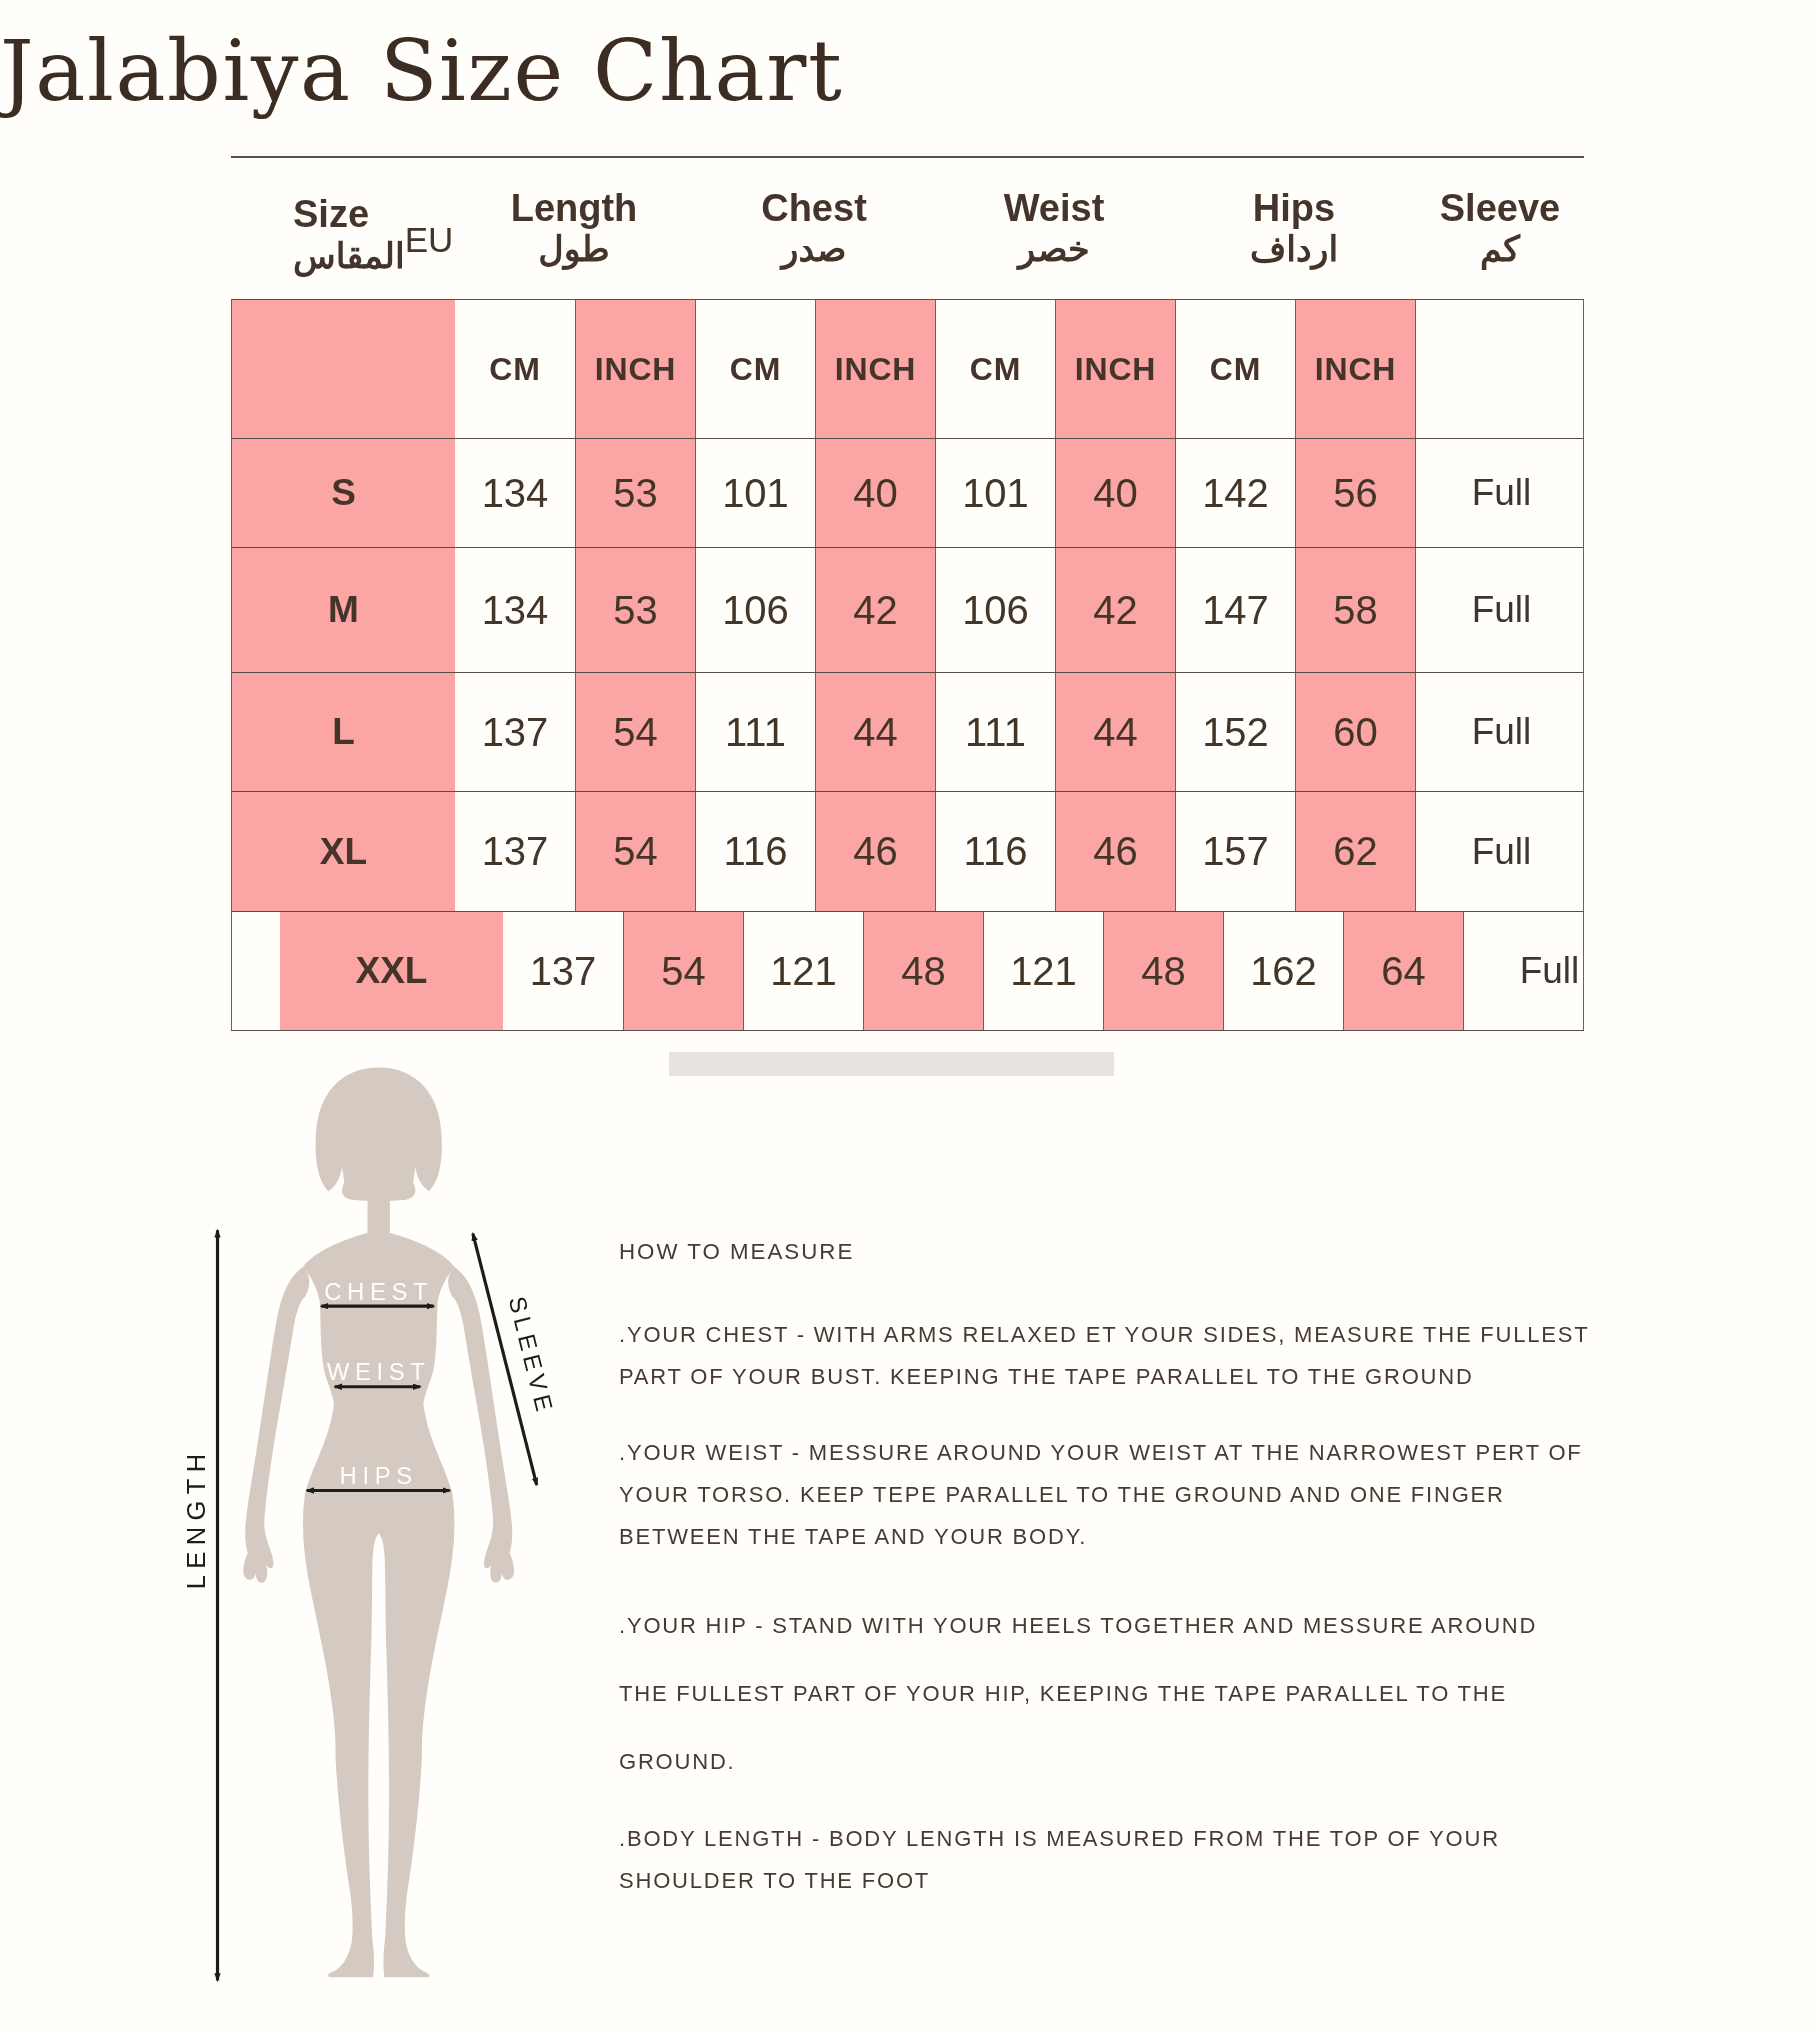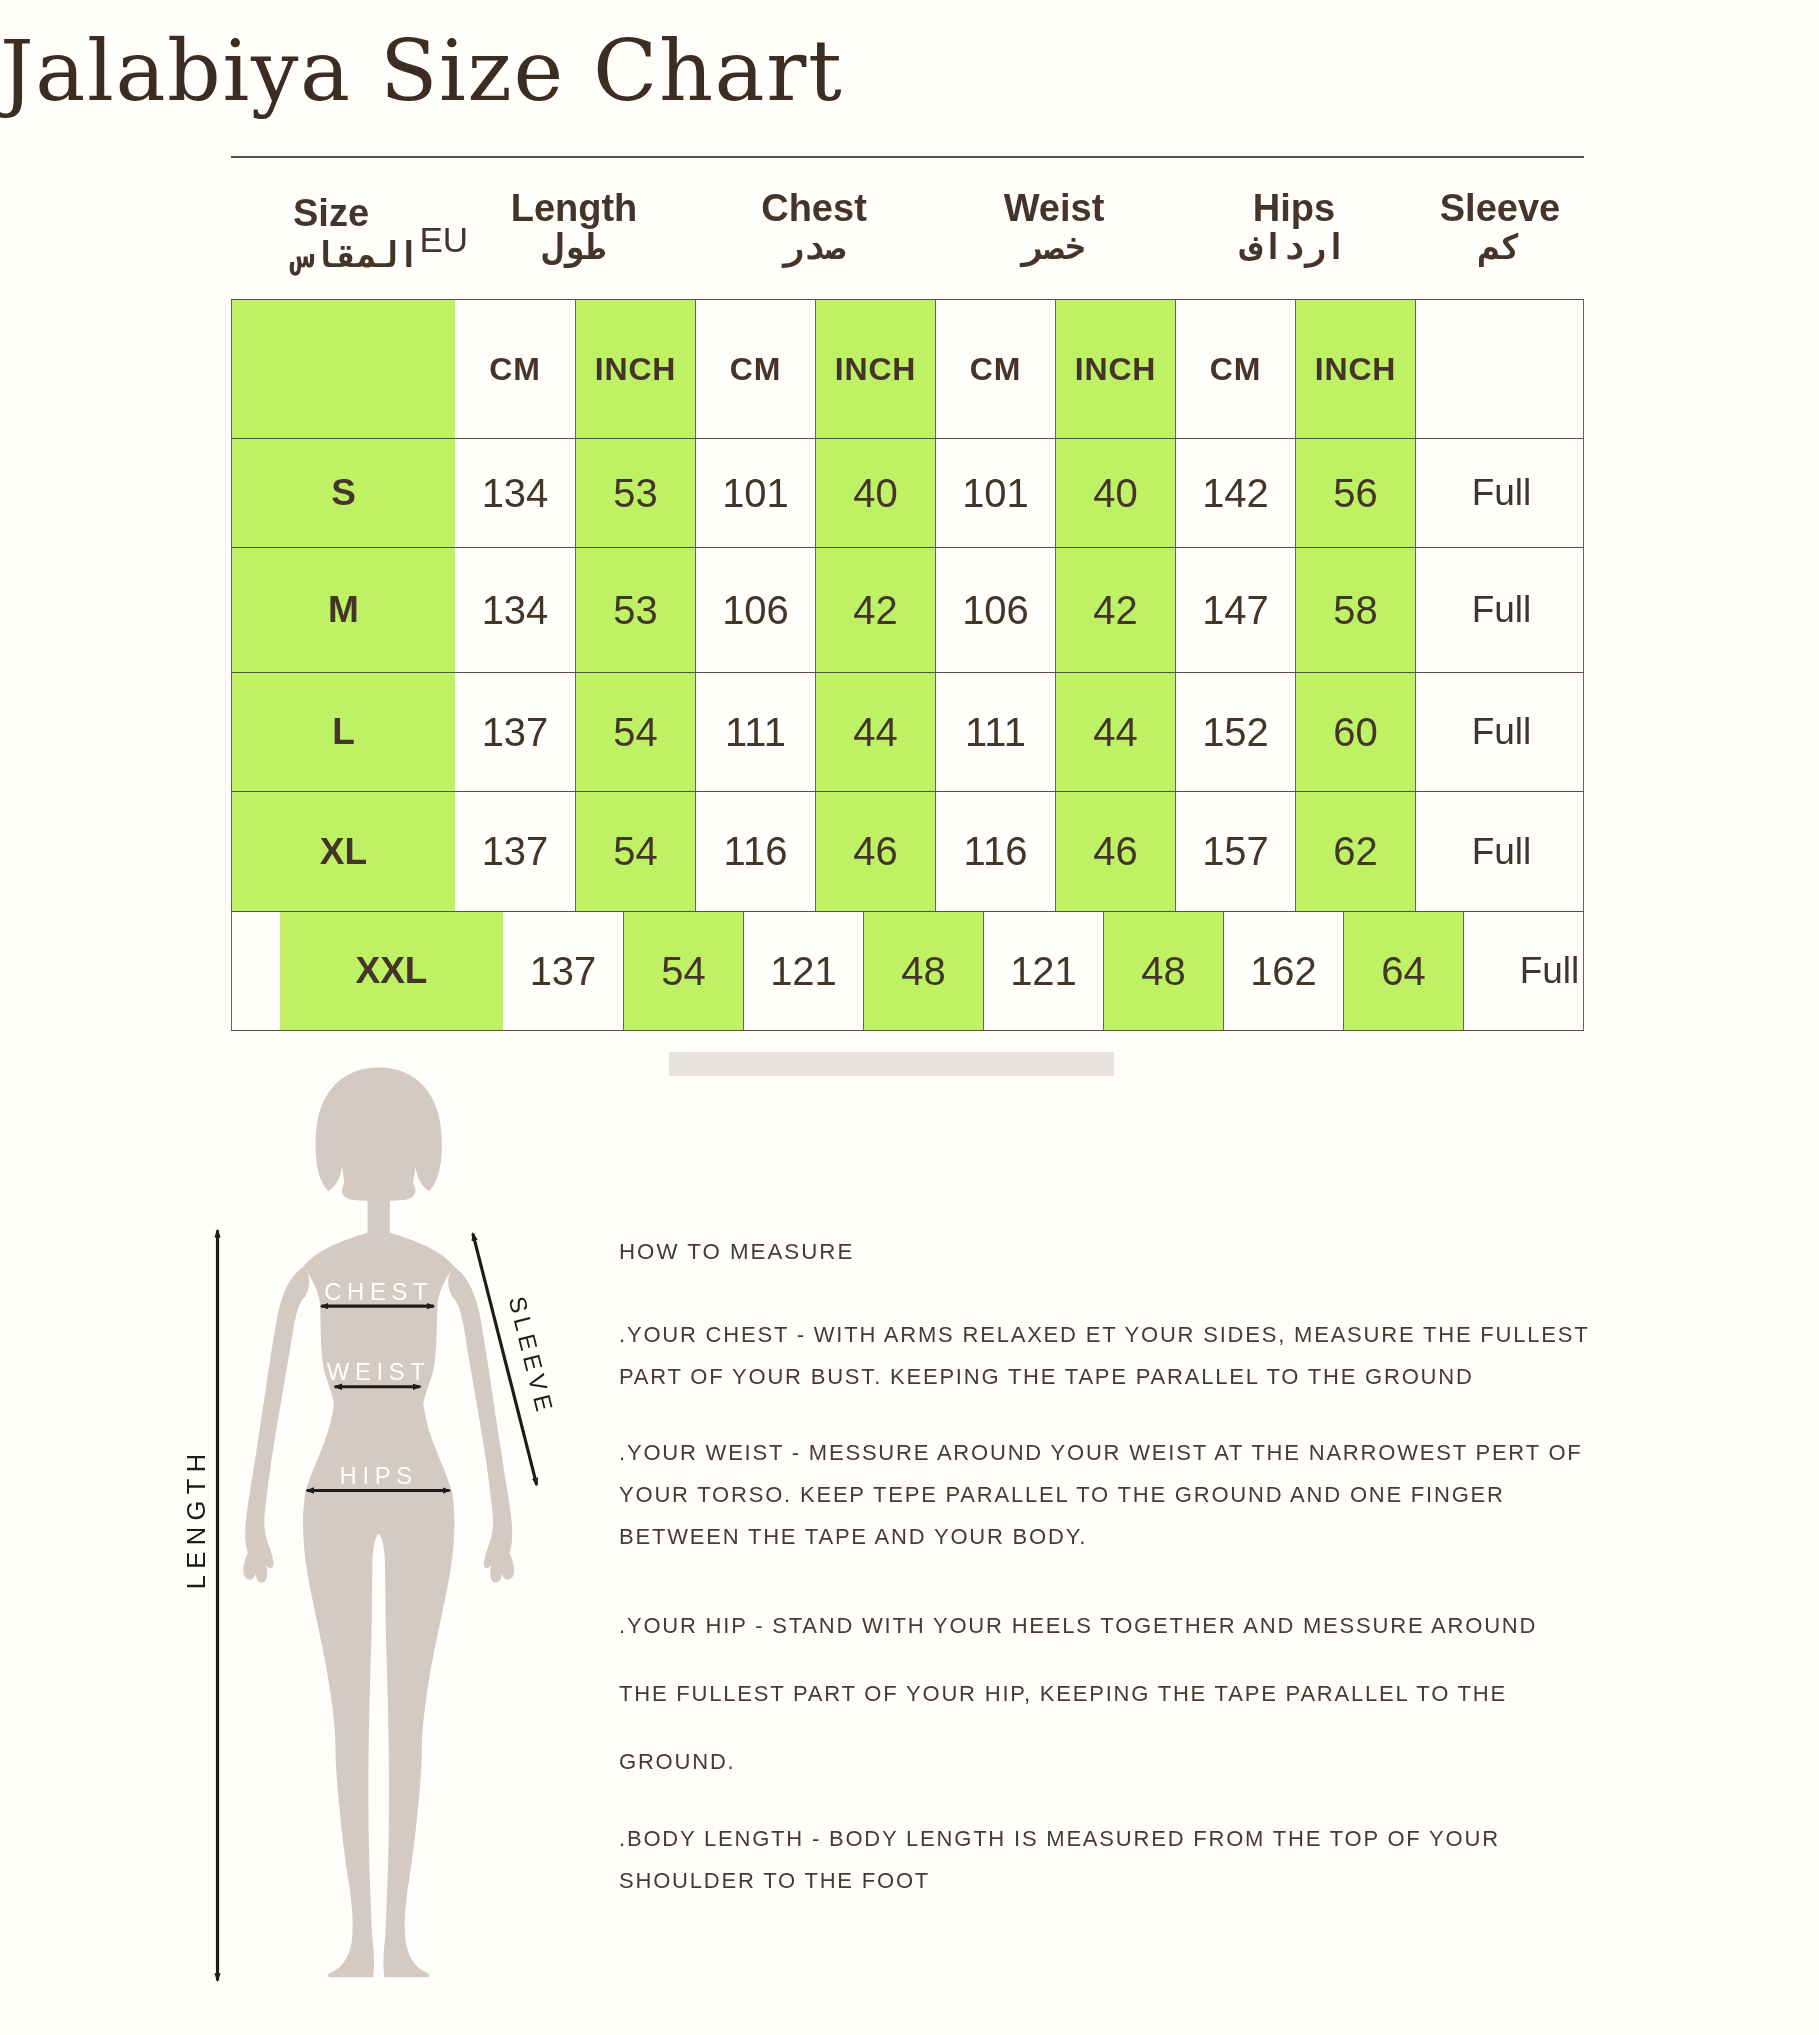--- a/index.html
+++ b/index.html
@@ -11,24 +11,24 @@
     font-family:"DejaVu Serif",serif;font-weight:400;font-size:84px;color:#3c2c22;letter-spacing:1.6px;}
 
   
   #size-table{position:absolute;left:231px;top:156px;width:1353px;border-top:2.4px solid #56504a;}
   .trow{display:grid;grid-template-columns:223px repeat(8,120px) 172px;border-bottom:1.6px solid #56504a;}
   .trow.tbody-row,.trow.tsub{border-left:0.8px solid #6a635a;border-right:0.8px solid #6a635a;}
   .trow.thead{height:141px;}
   .trow.tsub{height:138px;}
   .cell{display:flex;align-items:center;justify-content:center;min-width:0;}
   .vb{border-left:0.8px solid #6a635a;}
-  .shade{background:#bef264;}
+  .shade{background:#fca5a5;}
   .hd-group{flex-direction:column;grid-column:span 2;line-height:1.15;}
   .hd-en{font-weight:bold;font-size:38px;color:#44342a;}
-  .hd-ar{font-size:35px;font-weight:600;color:#44342a;font-family:Liberation Mono, monospace;}
+  .hd-ar{font-size:35px;font-weight:600;color:#44342a;font-family:Liberation Serif, serif;}
   .c-size-head{justify-content:space-between;padding:12px 38px 0 62px;}
   .hd-eu{font-weight:normal;font-size:35px;margin-top:11.2px;text-align:center;}
   .unit{font-weight:bold;font-size:32px;letter-spacing:0.8px;}
   .sizecell{font-weight:bold;font-size:37px;}
   .num{font-size:40px;color:#443529;}
   .sleeve-val{font-size:37px;color:#3f352c;}
 
   
   #table-footer-bar{position:absolute;left:669px;top:1052px;width:445px;height:24px;background:#e7e4df;}
 

